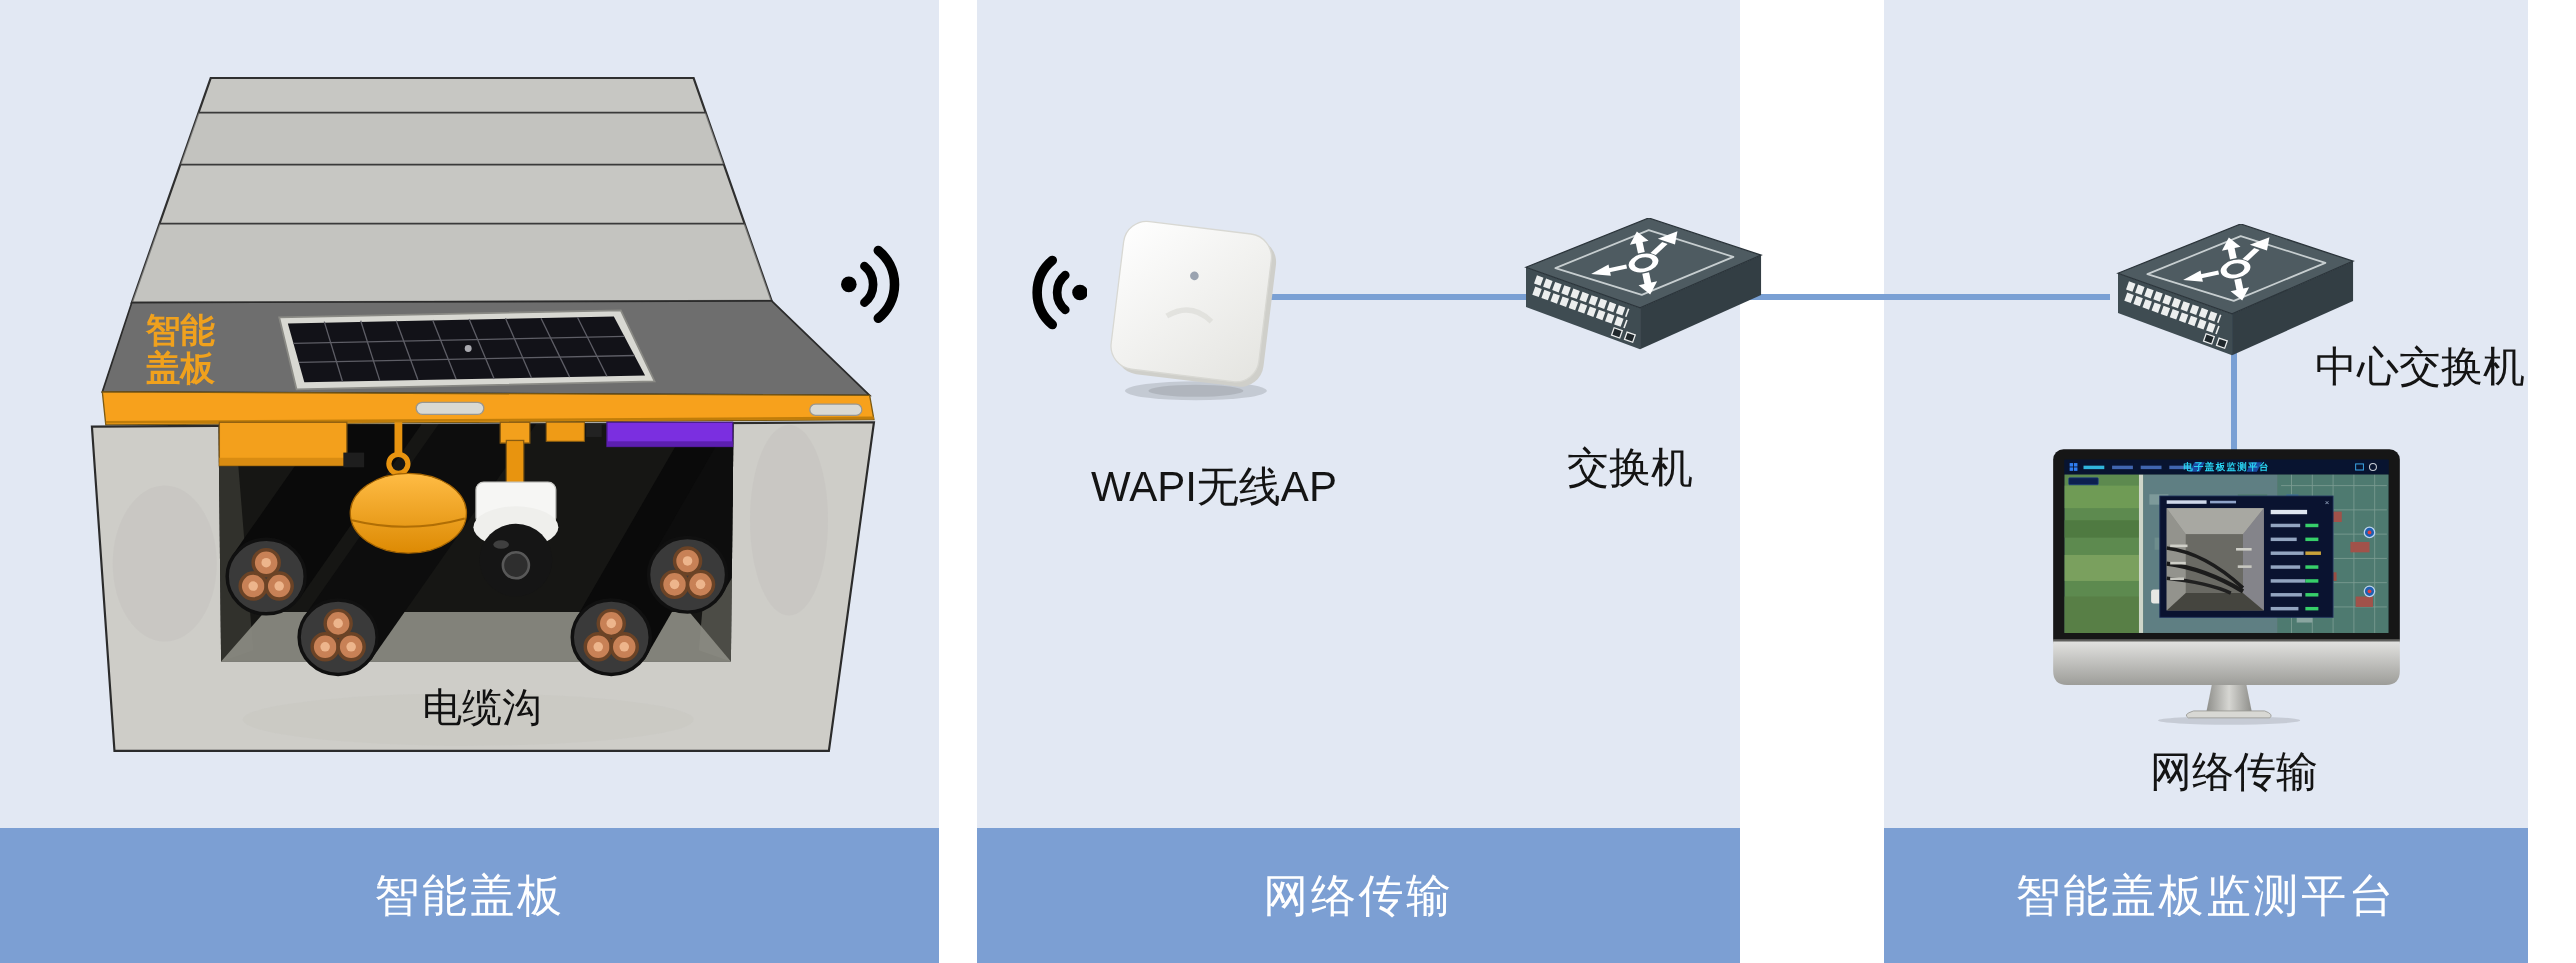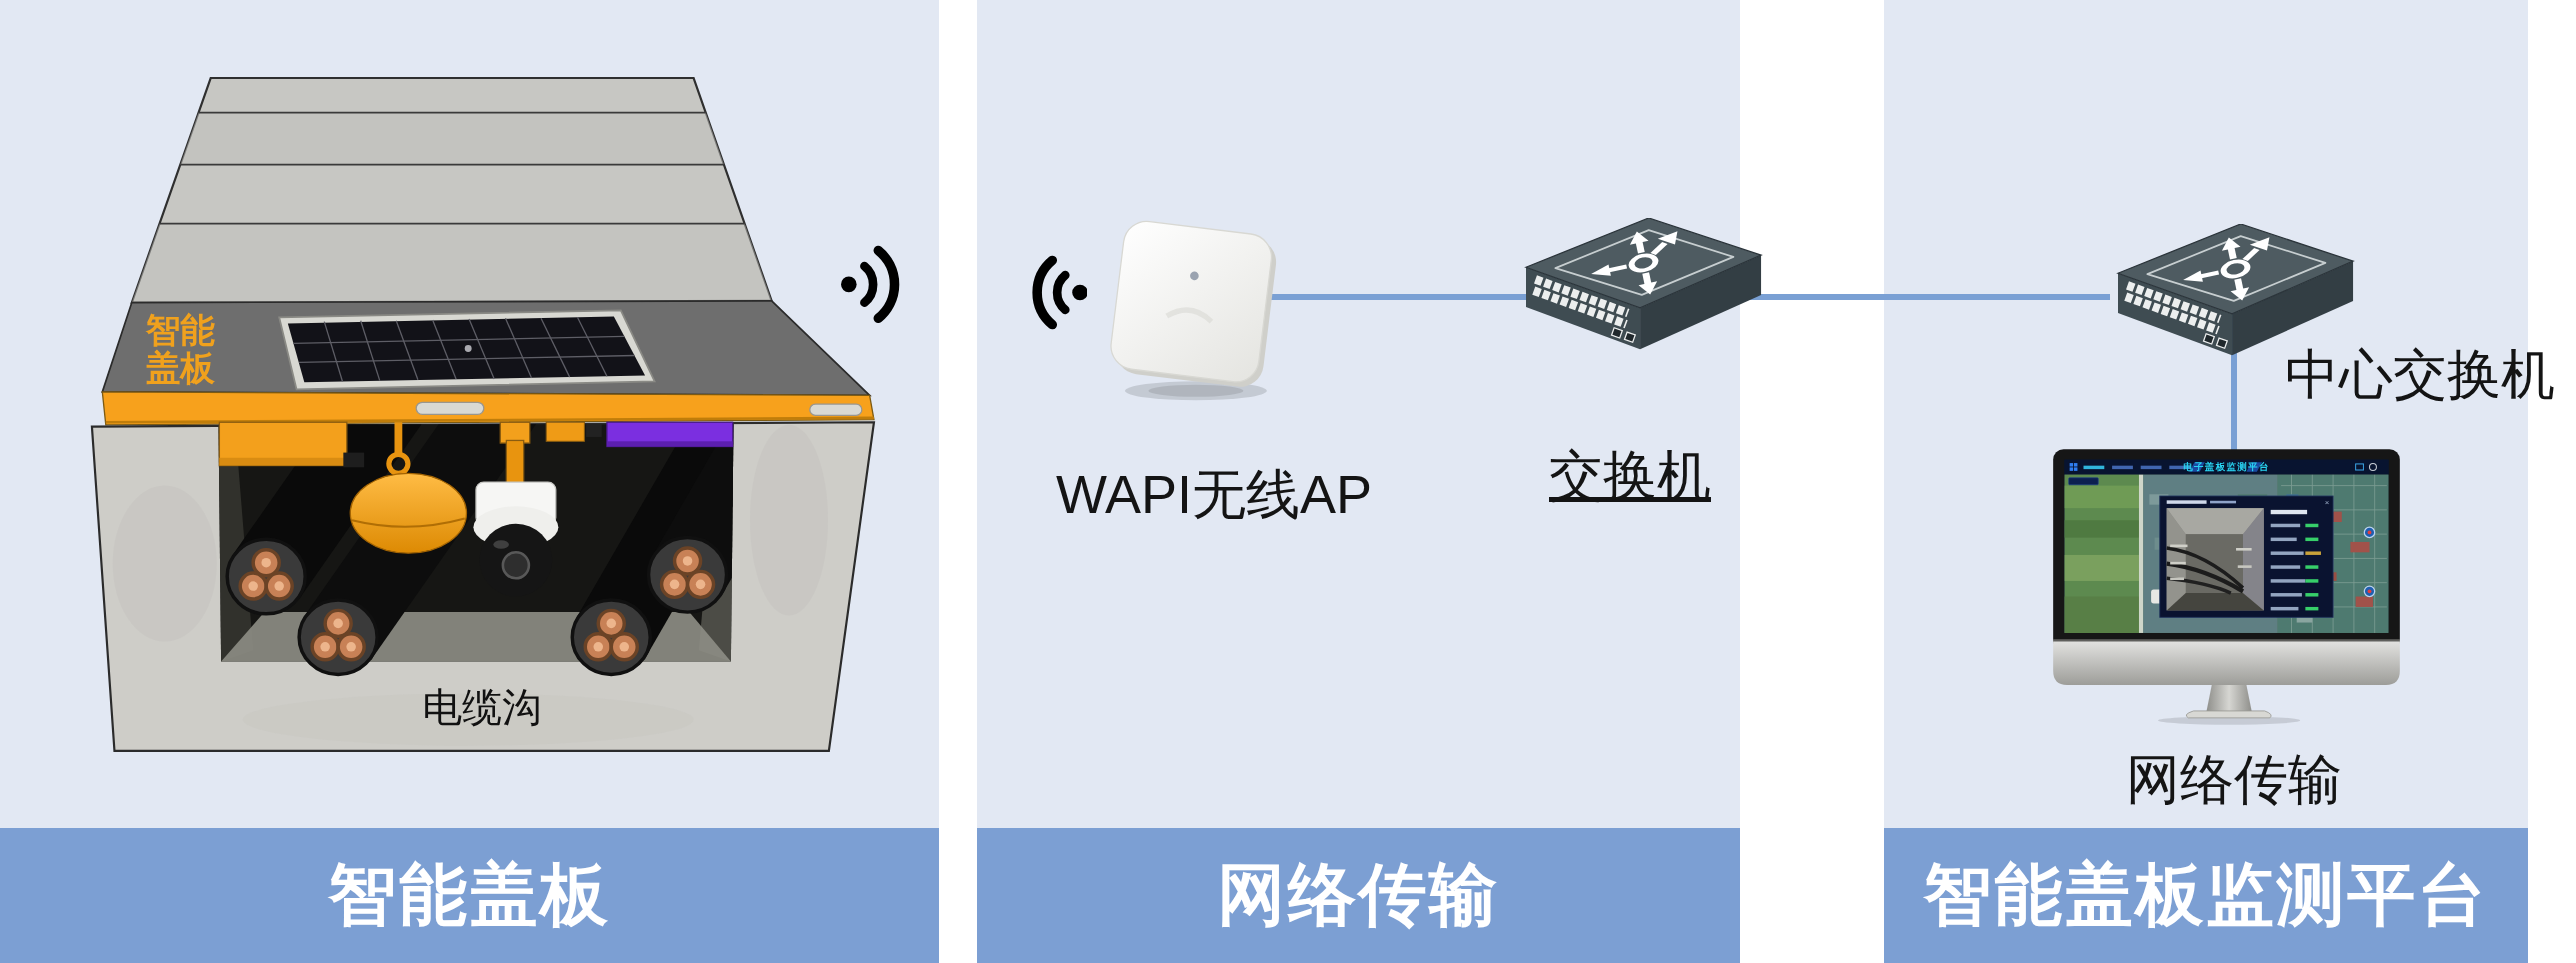--- a/index.html
+++ b/index.html
@@ -1,24 +1,24 @@
 <!DOCTYPE html>
 <html style="font-size:14px"><head>
 <meta charset="utf-8">
 <style>
   html,body{margin:0;padding:0;}
   .canvas{position:relative;width:2576px;height:963px;background:#ffffff;overflow:hidden;
           font-family:"Liberation Sans",sans-serif;}
   .panel{position:absolute;top:0;height:963px;background:#e2e8f3;}
   .panel-bar{position:absolute;left:0;right:0;top:828px;height:135px;background:#7c9fd3;
              display:flex;align-items:center;justify-content:center;}
-  .bar-title{color:#ffffff;font-size:68px;font-weight:700;letter-spacing:2.6px;}
+  .bar-title{color:#ffffff;font-size:45px;font-weight:400;letter-spacing:2.6px;}
   .connector{position:absolute;background:#7aa0d4;z-index:1;}
   .dev{position:absolute;z-index:2;}
-  .node-label{position:absolute;z-index:3;color:#141414;font-size:54px;white-space:nowrap;
+  .node-label{position:absolute;z-index:3;color:#141414;font-size:42px;white-space:nowrap;
               transform:translateX(-50%);}
 </style>
 </head>
 <body>
 
 <div class="canvas">
 
   <div class="panel" style="left:0;width:939px;">
     <div class="panel-bar">
       <span class="bar-title">智能盖板</span>
@@ -391,18 +391,18 @@
         <circle cx="352" cy="84" r="2.2" fill="#e04040"></circle>
       </g>
       <g>
         <circle cx="352" cy="152" r="6" fill="#1f5fb0" stroke="#bcd3ee" stroke-width="1.5"></circle>
         <circle cx="352" cy="152" r="2.2" fill="#e04040"></circle>
       </g>
     </g>
   </svg>
 
   <div class="node-label" style="left:1214px;top:459px;">WAPI无线AP</div>
-  <div class="node-label" style="left:1630px;top:440px;text-decoration:underline;">交换机</div>
+  <div class="node-label" style="left:1630px;top:440px;">交换机</div>
   <div class="node-label" style="left:2420px;top:339px;">中心交换机</div>
   <div class="node-label" style="left:2234px;top:744px;">网络传输</div>
 
 </div>
 
 
 </body></html>

